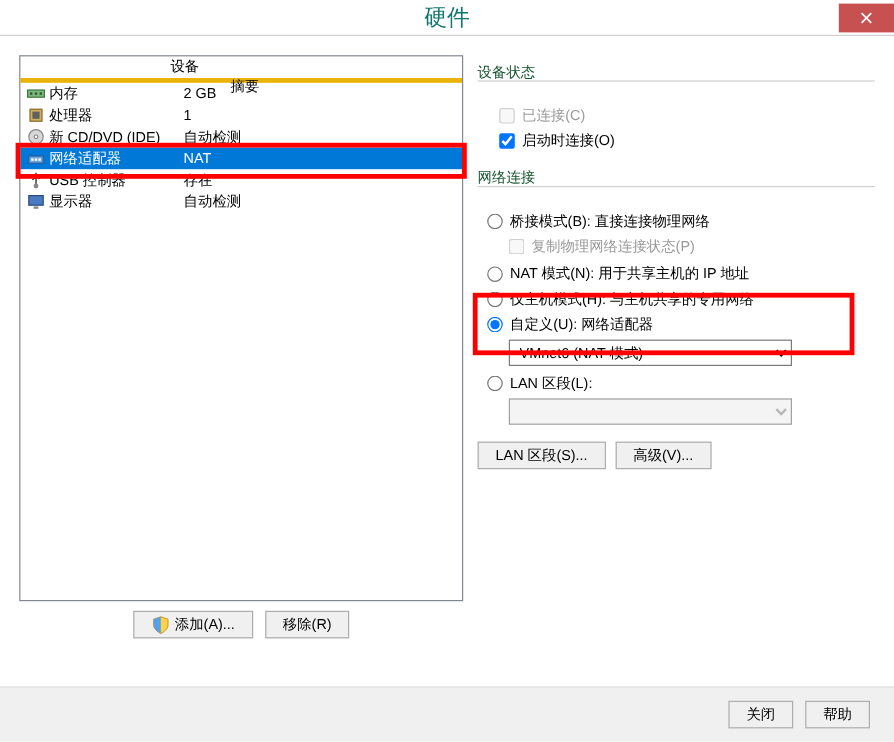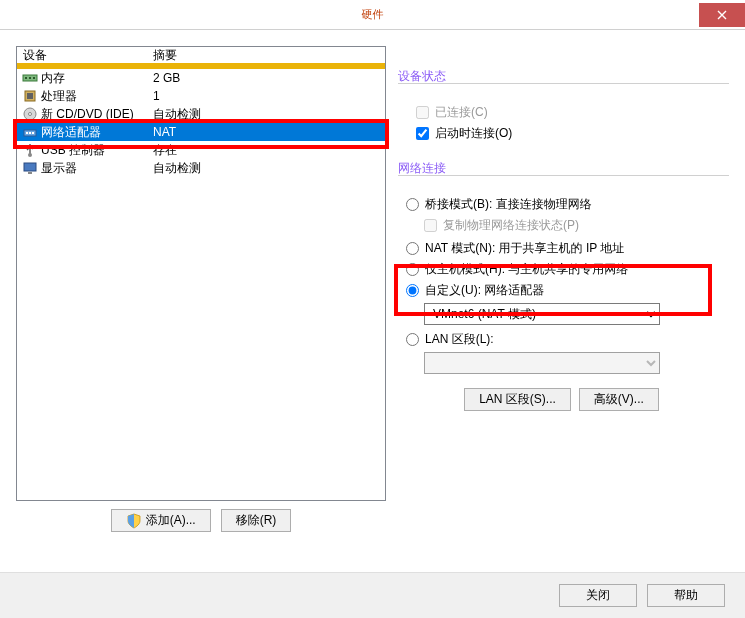--- a/index.html
+++ b/index.html
@@ -1,59 +1,59 @@
 <!DOCTYPE html>
 <html><head>
 <meta charset="utf-8">
 <style>
 * { box-sizing: border-box; margin: 0; padding: 0; font-family: "Microsoft YaHei", "Segoe UI", sans-serif; font-size: 12px; }
 body { background: #fff; width: 745px; height: 618px; overflow: hidden; }
 
 .titlebar { height: 30px; background: #fff; border-bottom: 1px solid #d0d0d0; display: flex; align-items: center; position: relative; }
-.titlebar .title { position: absolute; left: 50%; transform: translateX(-50%); color: #c2410c; font-size: 11px; }
+.titlebar .title { position: absolute; left: 50%; transform: translateX(-50%); color: #0f766e; font-size: 19px; }
 .titlebar .close-btn { margin-left: auto; width: 46px; height: 24px; background: #c75050; color: #fff; display: flex; align-items: center; justify-content: center; font-size: 13px; cursor: pointer; }
 .titlebar .close-btn svg { width: 10px; height: 10px; }
 
 .content { padding: 16px; height: 518px; display: flex; gap: 12px; }
 .left-panel { width: 370px; display: flex; flex-direction: column; position: relative; }
 .right-panel { flex: 1; padding-top: 4px; }
 
 .device-list-wrap { border: 1px solid #828790; height: 475px; background: #fff; position: relative; }
-.device-header { display: flex; height: 22px; border-bottom: 6px solid #eab308; align-items: center; }
+.device-header { display: flex; height: 22px; border-bottom: 4px solid #eab308; align-items: center; flex-direction: column; }
 .device-header .col-dev { width: 130px; padding-left: 6px; }
 .device-header .col-sum { flex: 1; padding-left: 6px; }
 .device-row { display: flex; height: 18px; align-items: center; padding-left: 4px; cursor: pointer; }
 .device-row.selected { background: #0078d7; color: #fff; }
 .device-row .icon-cell { width: 18px; display: flex; align-items: center; justify-content: center; }
 .device-row .name-cell { width: 108px; padding-left: 2px; }
 .device-row .sum-cell { flex: 1; padding-left: 6px; }
 
 .red-box-left { position: absolute; border: 4px solid #ff0000; pointer-events: none; }
 .red-box-right { position: absolute; border: 4px solid #ff0000; pointer-events: none; }
 
 .add-remove-row { display: flex; gap: 10px; justify-content: center; margin-top: 8px; align-items: flex-end; }
 .btn { height: 23px; background: #f0f0f0; border: 1px solid #adadad; padding: 0 14px; cursor: pointer; display: inline-flex; align-items: center; gap: 4px; }
 
-.group-title { color: #8b5cf6; margin-bottom: 6px; margin-top: 18px; }
+.group-title { color: #14532d; margin-bottom: 6px; margin-top: 2px; }
 .group-block { border-top: 1px solid #d0d0d0; margin-top: -8px; padding-top: 20px; padding-left: 18px; margin-bottom: 14px; position: relative; }
 .group-wrap { position: relative; }
 
 .checkbox-row, .radio-row { display: flex; align-items: center; gap: 6px; margin-bottom: 4px; }
 .checkbox-row.disabled, .radio-row.disabled { color: #9a9a9a; }
 input[type=checkbox], input[type=radio] { cursor: pointer; }
 input[type=checkbox]:disabled, input[type=radio]:disabled { cursor: default; }
 
 .indent { margin-left: 18px; margin-bottom: 6px; }
 select { height: 22px; width: 236px; border: 1px solid #7a7a7a; background: #fff; padding-left: 4px; cursor: pointer; }
 select:disabled { color: #9a9a9a; background: #f0f0f0; }
 
-.net-buttons { display: flex; gap: 8px; justify-content: center; margin-top: 8px; padding-right: 4px; }
+.net-buttons { display: flex; gap: 8px; justify-content: flex-start; margin-top: 8px; padding-right: 4px; }
 
 .footer { height: 46px; border-top: 1px solid #dfdfdf; display: flex; align-items: center; justify-content: flex-end; gap: 10px; padding-right: 20px; background: #f0f0f0; position: absolute; bottom: 0; left: 0; right: 0; }
-.footer .btn { width: 78px; justify-content: center; }
+.footer .btn { width: 54px; justify-content: center; }
 
 .ic { width: 16px; height: 16px; display: inline-block; }
 </style>
 </head>
 <body>
 
 <div class="titlebar">
   <span class="title">硬件</span>
   <div class="close-btn">
     <svg viewBox="0 0 10 10">

